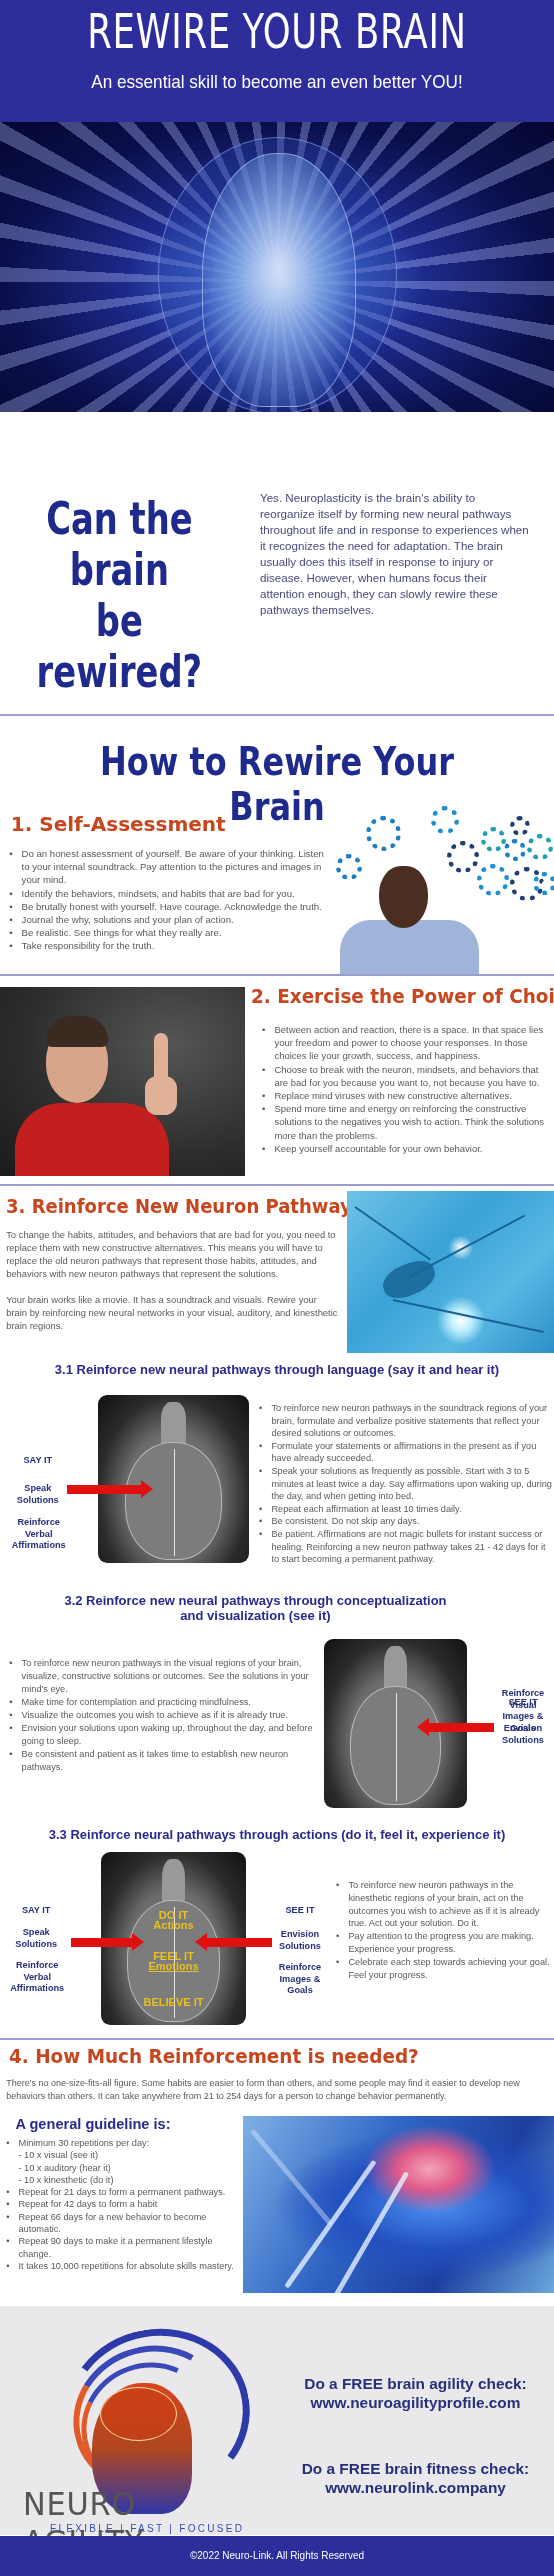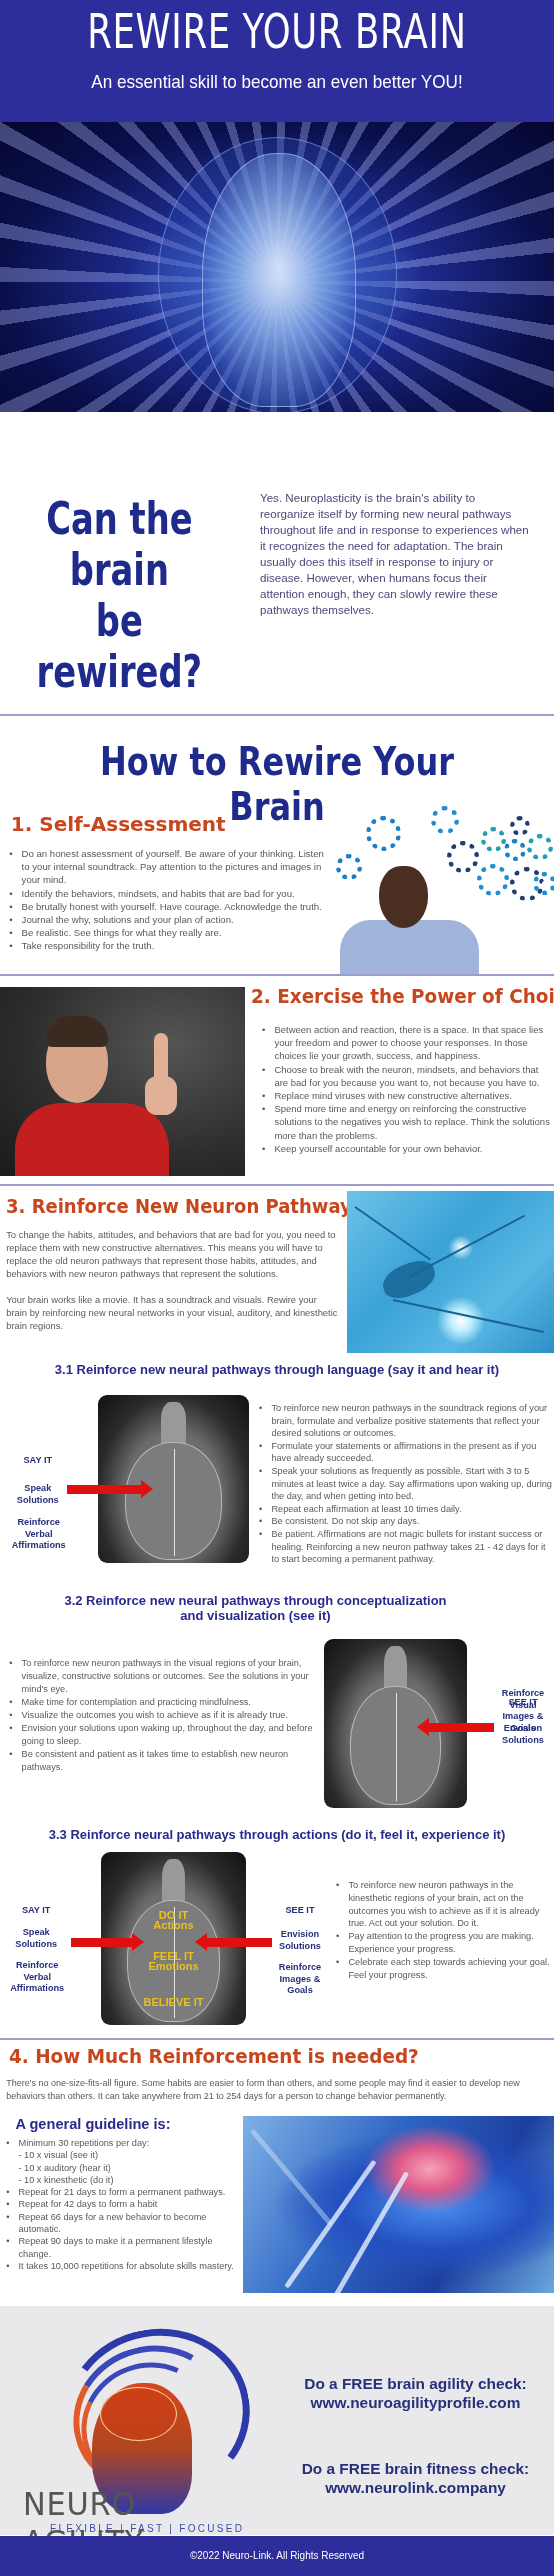--- a/index.html
+++ b/index.html
@@ -144,21 +144,21 @@
   <div class="face"></div>
   <div class="hair"></div>
   <div class="finger"></div>
   <div class="hand"></div>
 </div>
 <h3 class="abs h2" style="left:251px; top:984px; font-size:20px; white-space:nowrap; transform:scaleX(0.92); transform-origin:0 0;">2. Exercise the Power of Choice</h3>
 <ul class="abs bullets body-text" style="left:259px; top:1023px; width:293px; font-size:9.5px; line-height:13.2px;">
   <li>Between action and reaction, there is a space. In that space lies your freedom and power to choose your responses. In those choices lie your growth, success, and happiness.</li>
   <li>Choose to break with the neuron, mindsets, and behaviors that are bad for you because you want to, not because you have to.</li>
   <li>Replace mind viruses with new constructive alternatives.</li>
-  <li>Spend more time and energy on reinforcing the constructive solutions to the negatives you wish to replace. Think the solutions more than the problems.</li>
+  <li>Spend more time and energy on reinforcing the constructive solutions to the negatives you wish to action. Think the solutions more than the problems.</li>
   <li>Keep yourself accountable for your own behavior.</li>
 </ul>
 <div class="abs sep" style="top:1184px"></div>
 
 <h3 class="abs h2" style="left:6.2px; top:1194px; font-size:20px; white-space:nowrap; transform:scaleX(0.9); transform-origin:0 0;">3. Reinforce New Neuron Pathways</h3>
 <p class="abs body-text" style="left:6.2px; top:1228px; width:333px; font-size:9.4px;">To change the habits, attitudes, and behaviors that are bad for you, you need to replace them with new constructive alternatives. This means you will have to replace the old neuron pathways that represent those habits, attitudes, and behaviors with new neuron pathways that represent the solutions.</p>
 <p class="abs body-text" style="left:6.2px; top:1293px; width:333px; font-size:9.4px;">Your brain works like a movie. It has a soundtrack and visuals. Rewire your brain by reinforcing new neural networks in your visual, auditory, and kinesthetic brain regions.</p>
 <div class="abs img-box neuron-img">
   <div class="cell"></div>
   <div class="axon" style="left:62px; top:85px; width:131px; transform:rotate(-28deg);"></div>
@@ -210,21 +210,21 @@
 <div class="lbl" style="left:9.2px; top:1905px; width:54px;">SAY IT</div>
 <div class="lbl" style="left:9.2px; top:1927px; width:54px;">Speak Solutions</div>
 <div class="lbl" style="left:6.2px; top:1960px; width:62px;">Reinforce Verbal Affirmations</div>
 <div class="abs brain-scan" style="left:101px; top:1852px; width:145px; height:173px;">
   <div class="nose"></div>
   <div class="skull"></div>
   <div class="midline"></div>
   <div class="yel" style="top:58px;">DO IT</div>
   <div class="yel" style="top:68px;">Actions</div>
   <div class="yel" style="top:99px;">FEEL IT</div>
-  <div class="yel" style="top:109px;">Emotions</div>
+  <div class="yel" style="top:109px;text-decoration:underline;">Emotions</div>
   <div class="yel" style="top:145px;">BELIEVE IT</div>
 </div>
 <div class="arrow right" style="left:71px; top:1938px; width:62px;"></div>
 <div class="arrow left" style="left:206px; top:1938px; width:66px;"></div>
 <div class="lbl" style="left:273px; top:1905px; width:54px;">SEE IT</div>
 <div class="lbl" style="left:273px; top:1929px; width:54px;">Envision Solutions</div>
 <div class="lbl" style="left:273px; top:1962px; width:54px;">Reinforce Images &amp; Goals</div>
 <ul class="abs bullets body-text" style="left:333px; top:1879px; width:222px; font-size:9.2px; line-height:12.8px;">
   <li>To reinforce new neuron pathways in the kinesthetic regions of your brain, act on the outcomes you wish to achieve as if it is already true. Act out your solution. Do it.</li>
   <li>Pay attention to the progress you are making. Experience your progress.</li>

